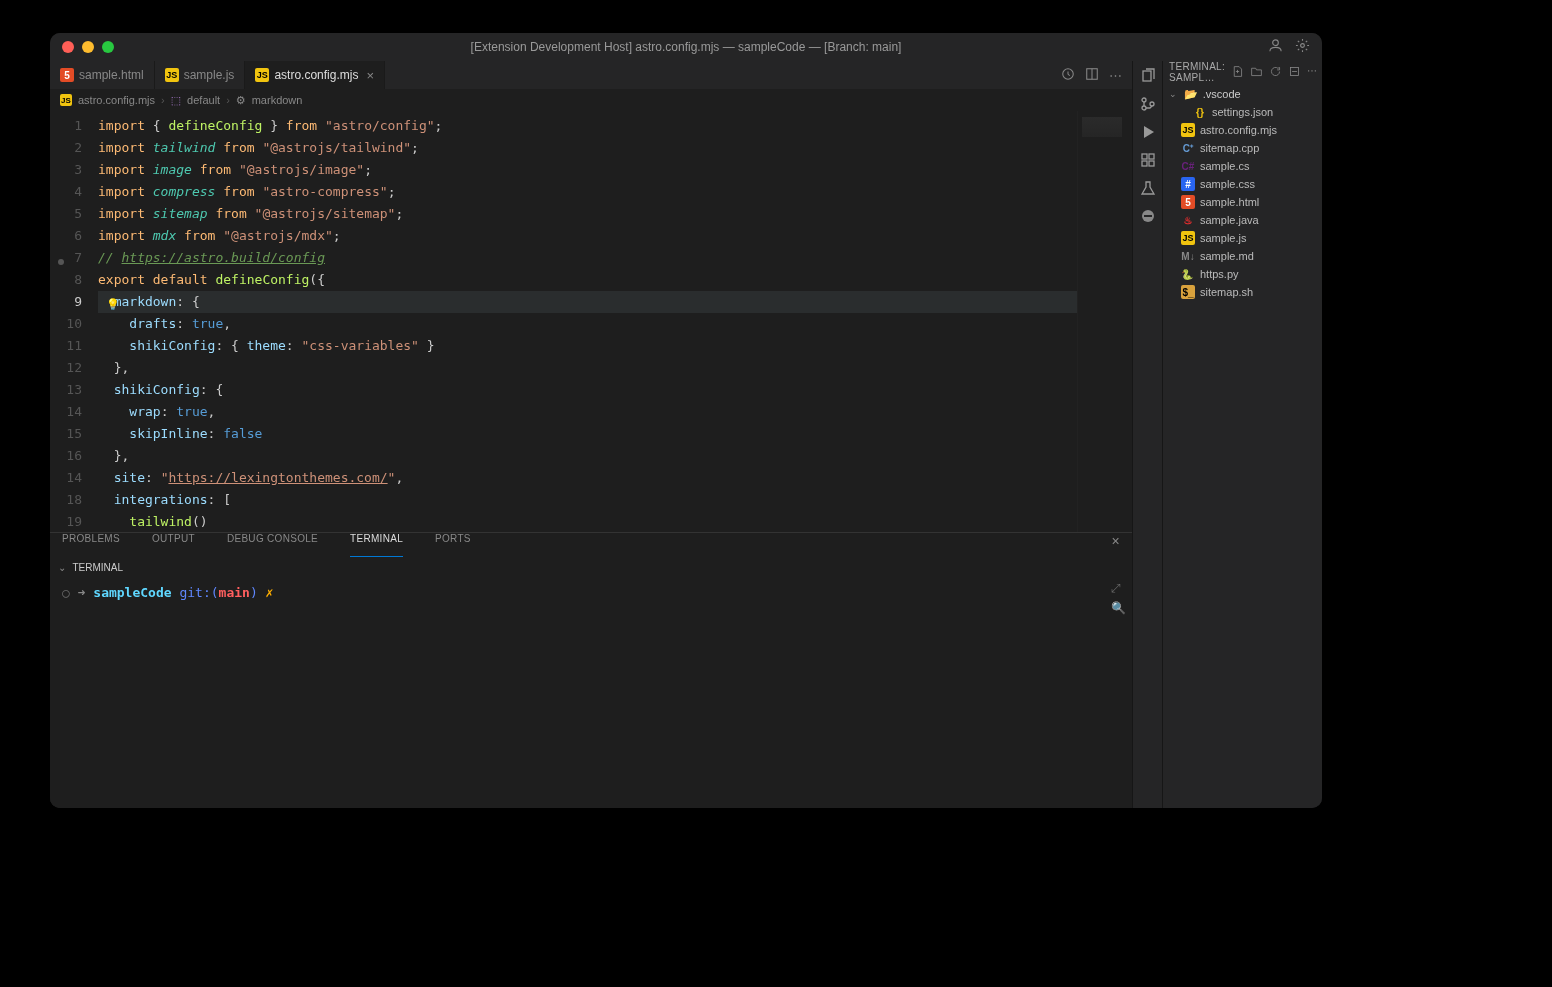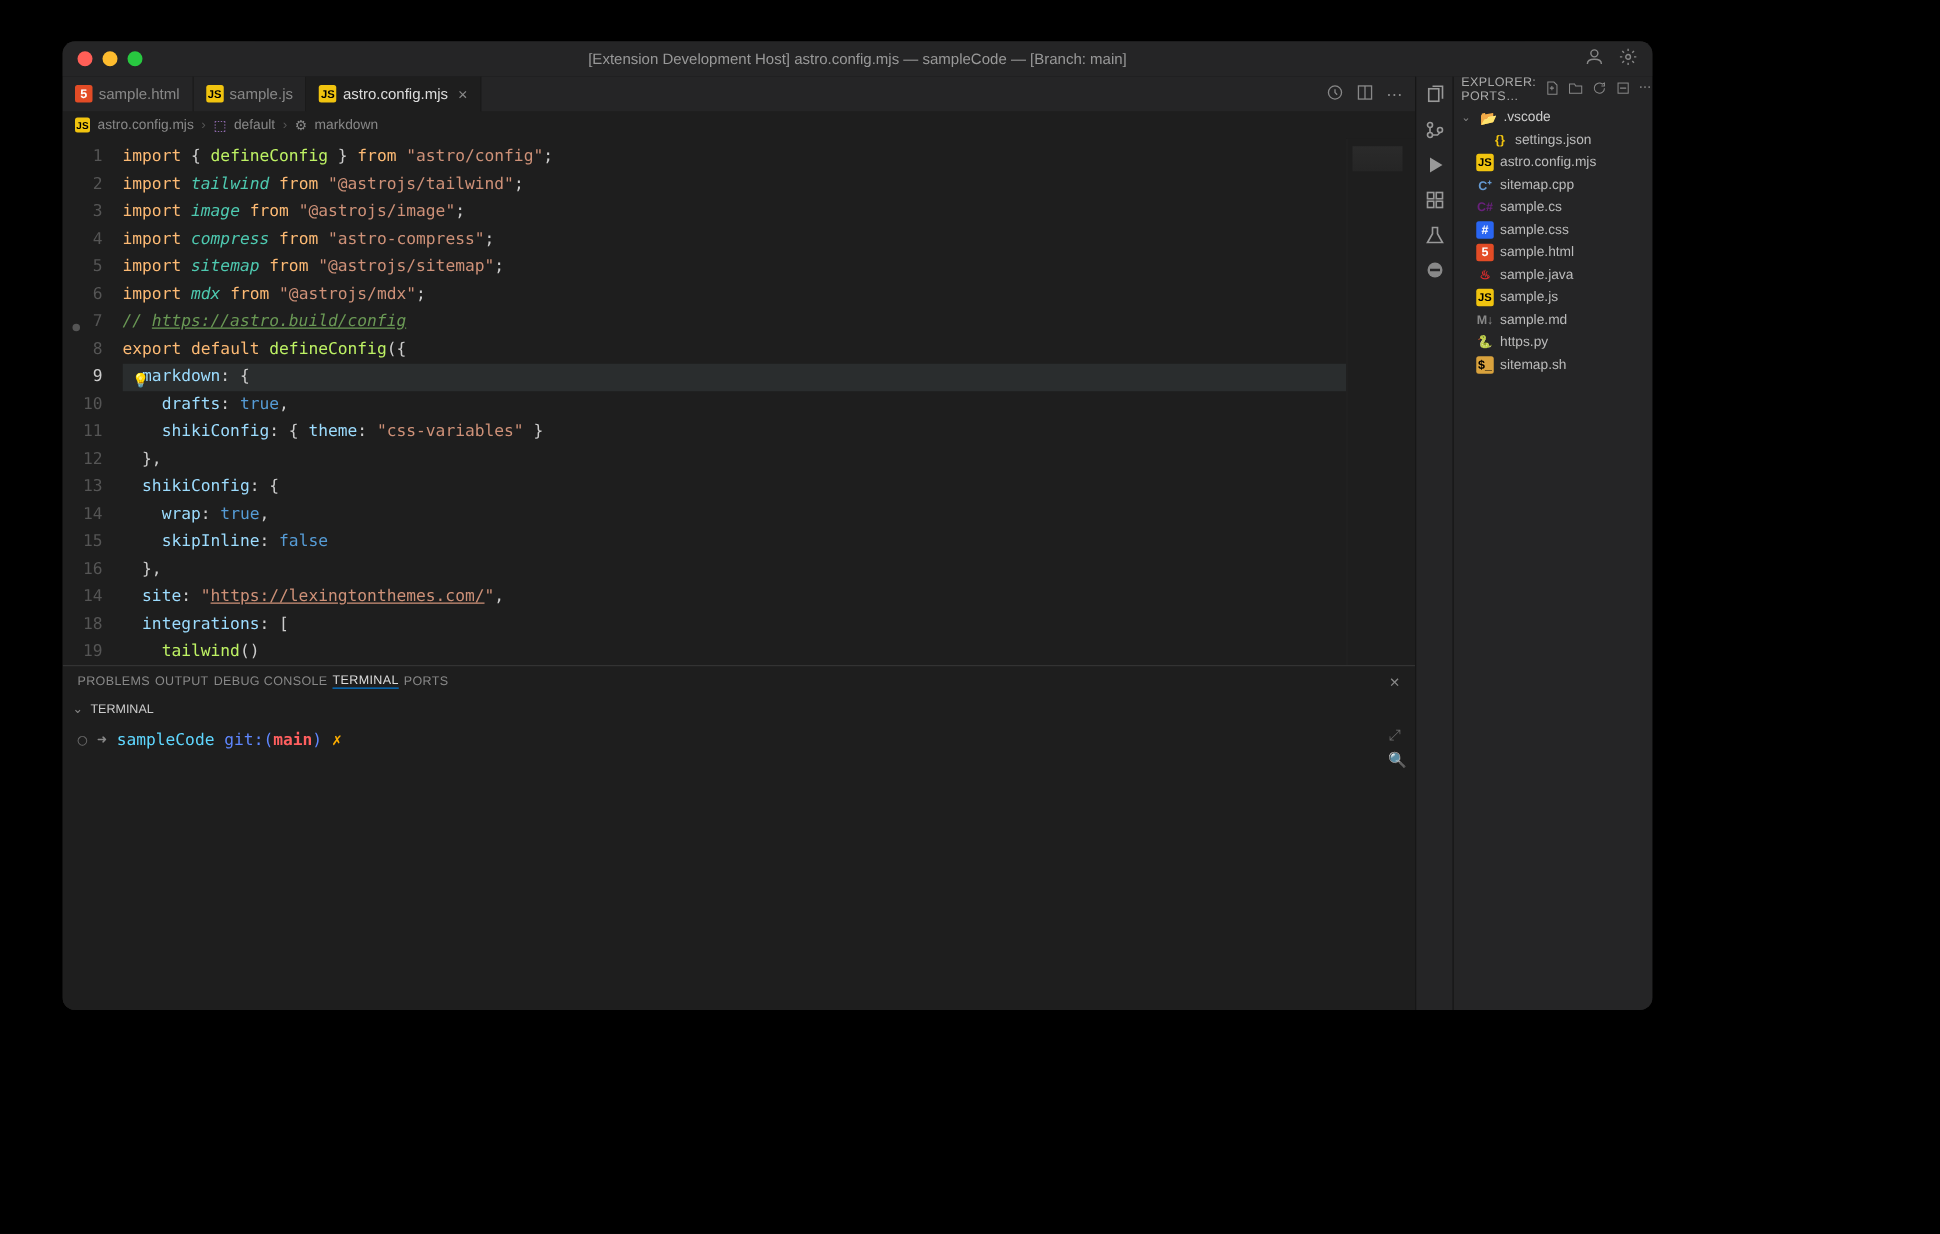--- a/index.html
+++ b/index.html
@@ -53,29 +53,29 @@
 .code .ln{height:22px;line-height:22px}
 .code .ln.hl{background:#2a2d2e}
 .minimap{width:55px;background:#1e1e1e;border-left:1px solid #222;position:relative}
 .minimap-blob{position:absolute;top:6px;left:4px;width:40px;height:20px;background:linear-gradient(#333,#2a2a2a);opacity:.6}
 .margin-dot{position:absolute;left:8px;width:6px;height:6px;border-radius:50%;background:#555}
 .bulb{position:absolute;left:56px;color:#ffcc00;font-size:11px}
 .k{color:#fdba74}.f{color:#bef264}.s{color:#ce9178}.c{color:#6a9955;font-style:italic}.p{color:#9cdcfe}.b{color:#569cd6}.n{color:#4ec9b0}.pl{color:#ccc}
 
 
 .panel{height:276px;background:#1e1e1e;border-top:1px solid #333;display:flex;flex-direction:column}
-.ptabs{height:24px;display:flex;align-items:center;gap:4px;padding:0 12px;font-size:10px;color:#888;text-transform:uppercase;letter-spacing:.3px}
+.ptabs{height:24px;display:flex;gap:32px;padding:0 12px;font-size:10px;color:#888;text-transform:uppercase;letter-spacing:.3px}
 .ptabs .pt{cursor:pointer}
 .ptabs .pt.active{color:#ddd;border-bottom:1px solid #0078d4}
 .ptabs .px{margin-left:auto;font-size:14px;cursor:pointer;text-transform:none}
 .pheader{height:20px;display:flex;align-items:center;gap:6px;padding:0 8px;font-size:10px;color:#ccc}
 .pheader .chev{color:#888}
 .term{flex:1;padding:8px 12px;font-family:'SF Mono',Menlo,monospace;font-size:13px;position:relative}
 .term-right{position:absolute;right:6px;top:4px;color:#666;display:flex;flex-direction:column;gap:6px;font-size:12px}
-.prompt .arr{color:#888}.prompt .dir{color:#5fd7ff;font-weight:normal}.prompt .git{color:#5f87ff}.prompt .br{color:#ff5f5f;font-weight:bold}.prompt .dirty{color:#ffaf00}
+.prompt .arr{color:#888}.prompt .dir{color:#5fd7ff;font-weight:bold}.prompt .git{color:#5f87ff}.prompt .br{color:#ff5f5f;font-weight:bold}.prompt .dirty{color:#ffaf00}
 
 
 .ex-head{height:22px;display:flex;align-items:center;padding:0 6px;font-size:10px;color:#aaa;gap:6px;letter-spacing:.3px}
 .ex-head .ex-ico{margin-left:auto;display:flex;gap:6px;color:#888}
 .ex-head .ex-ico svg{width:13px;height:13px}
 .ex-tree{padding:2px 0}
 .ex-item{height:18px;display:flex;align-items:center;gap:5px;padding-left:18px;font-size:11px;color:#bbb;cursor:pointer}
 .ex-item.folder{padding-left:6px;color:#ccc}
 .ex-item.nested{padding-left:30px}
 .chev-icon{width:10px;color:#888;font-size:9px}
@@ -246,21 +246,21 @@
       <span class="ab">
             <svg viewBox="0 0 16 16">
               <circle cx="8" cy="8" r="6" fill="#888"></circle>
               <rect x="4" y="7" width="8" height="2" fill="#252526"></rect>
             </svg>
           </span>
     </div>
 
     <div class="explorer">
       <div class="ex-head">
-        <span>EXPLORER: PORTS…</span>
+        <span>TERMINAL: SAMPL…</span>
         <span class="ex-ico">
           <span><svg viewBox="0 0 16 16" fill="none" stroke="currentColor">
                   <path d="M4 2h6l3 3v9H4z"></path>
                   <path d="M8 6v4M6 8h4"></path>
                 </svg></span>
           <span><svg viewBox="0 0 16 16" fill="none" stroke="currentColor">
                   <path d="M2 4h5l1 2h6v7H2z"></path>
                 </svg></span>
           <span><svg viewBox="0 0 16 16" fill="none" stroke="currentColor">
                   <path d="M13 8a5 5 0 11-2-4l2-1v3h-3"></path>

